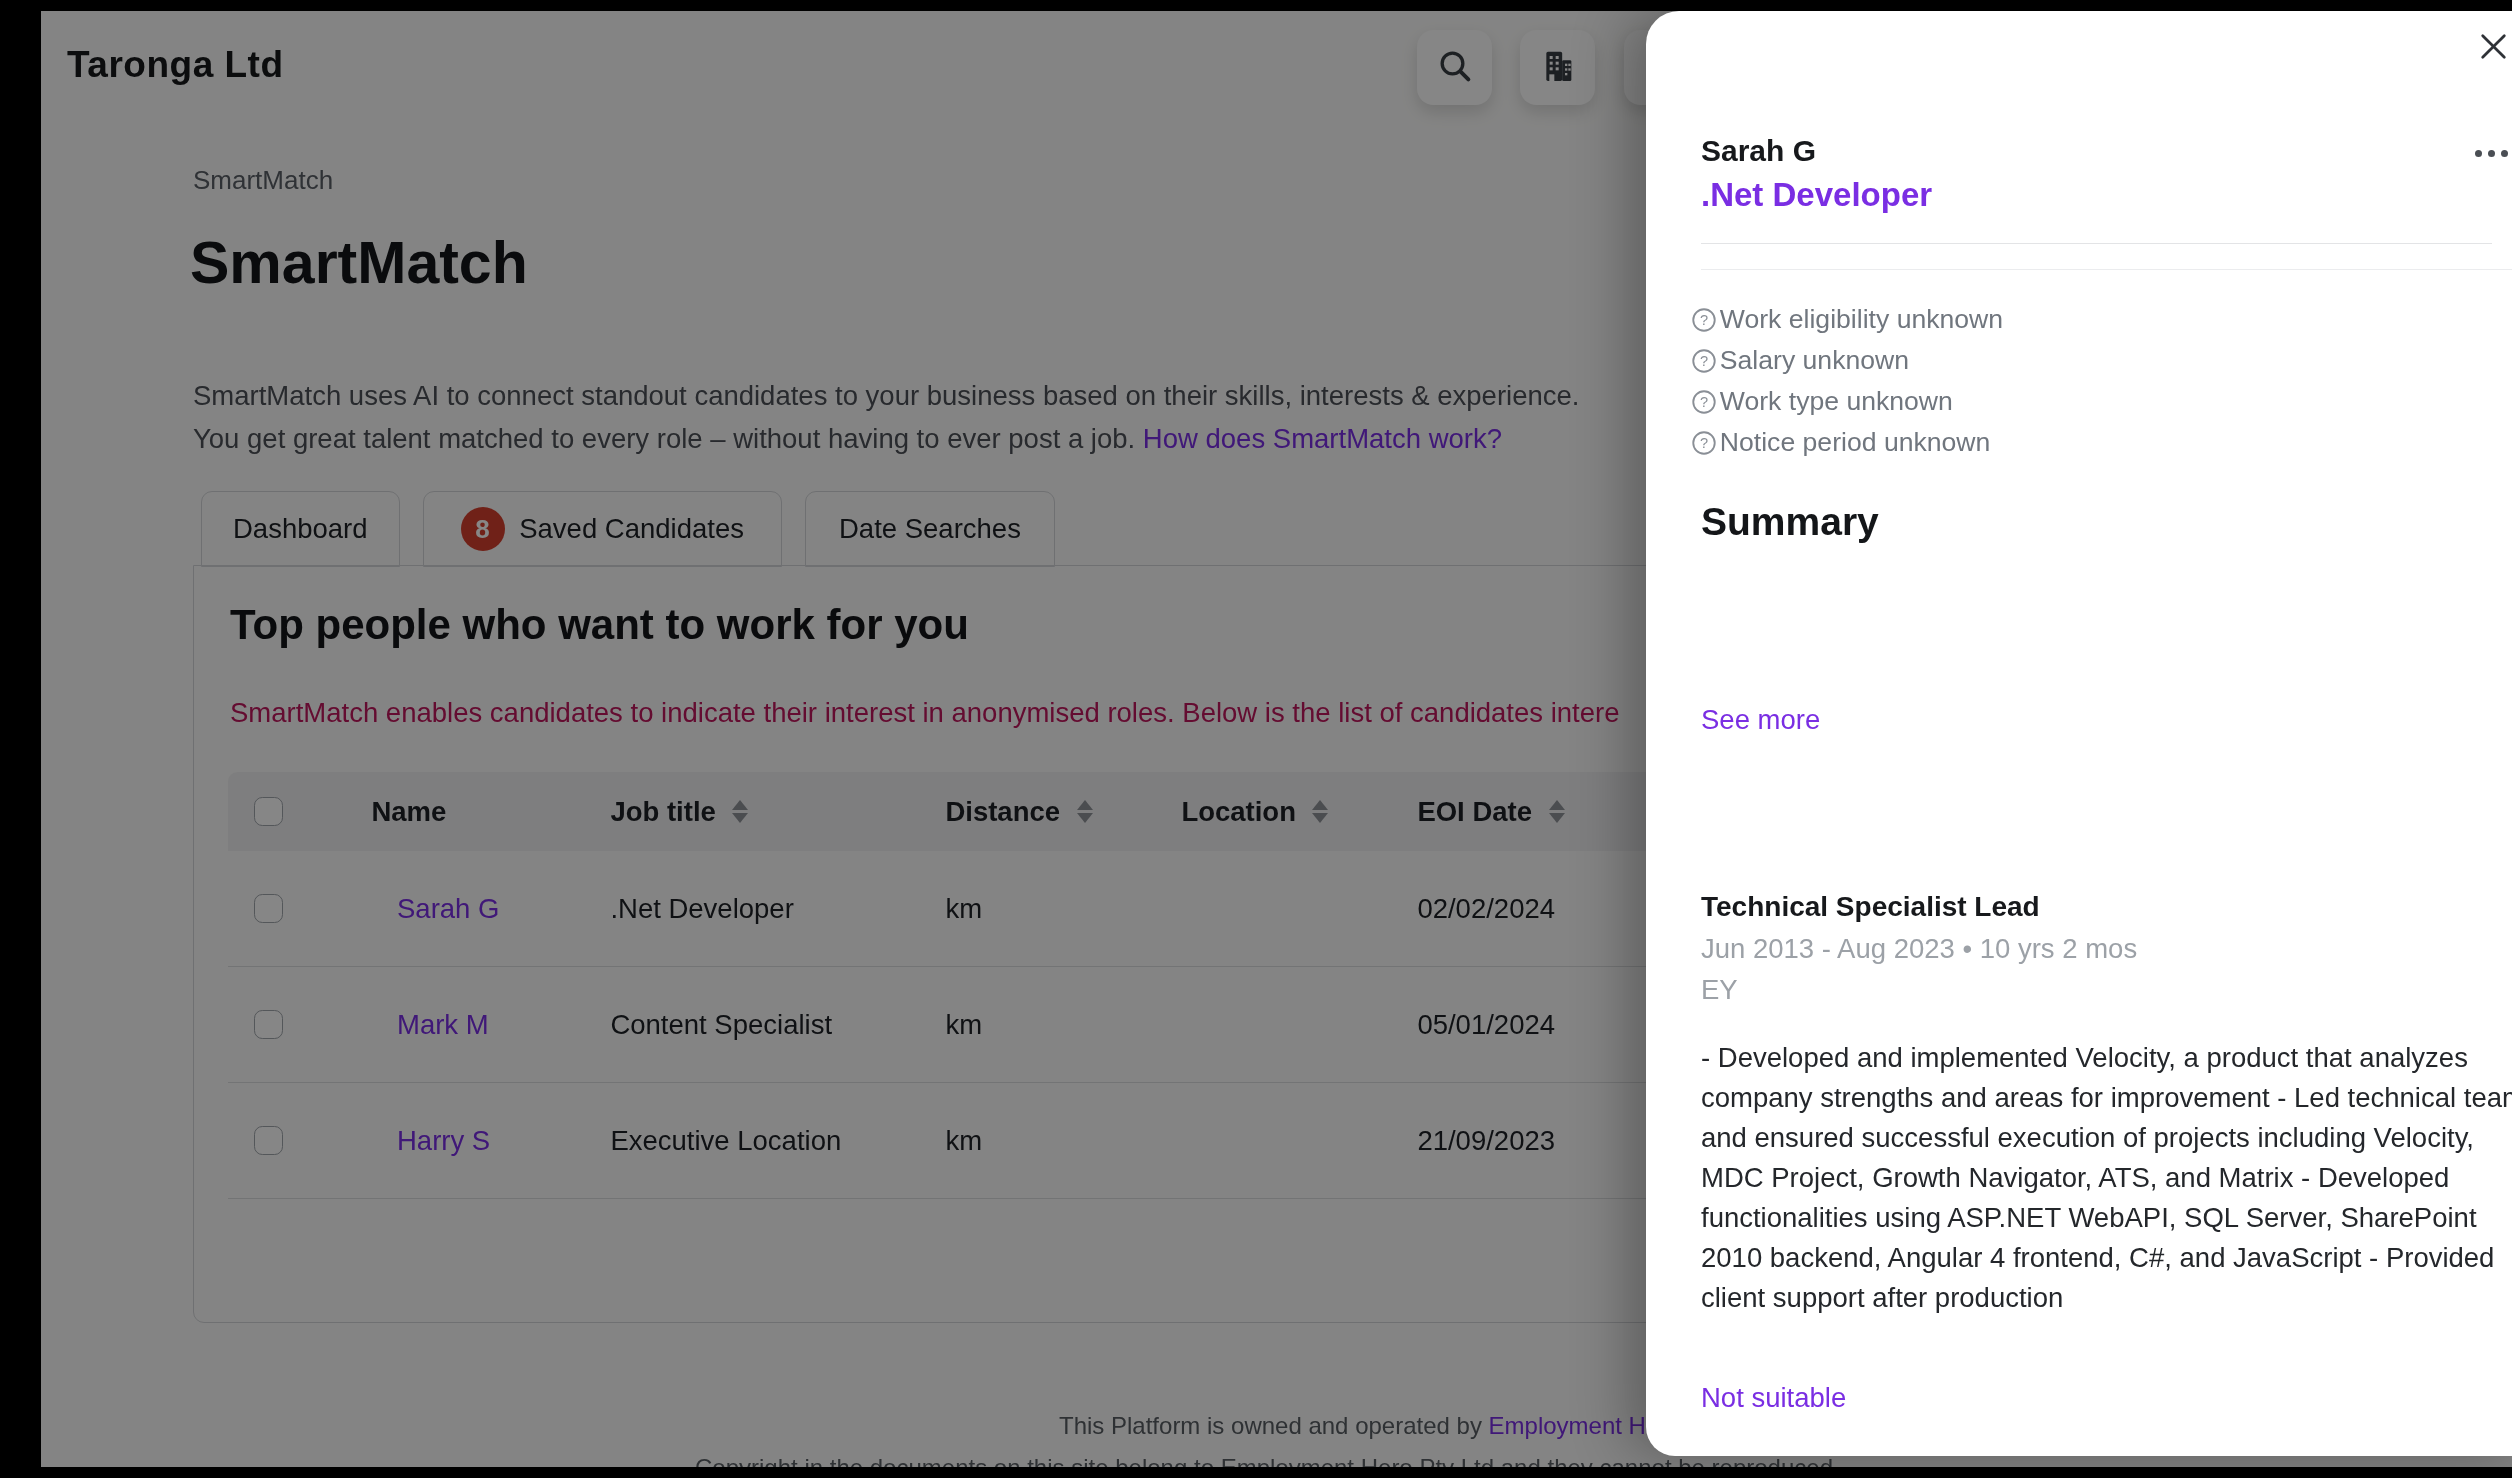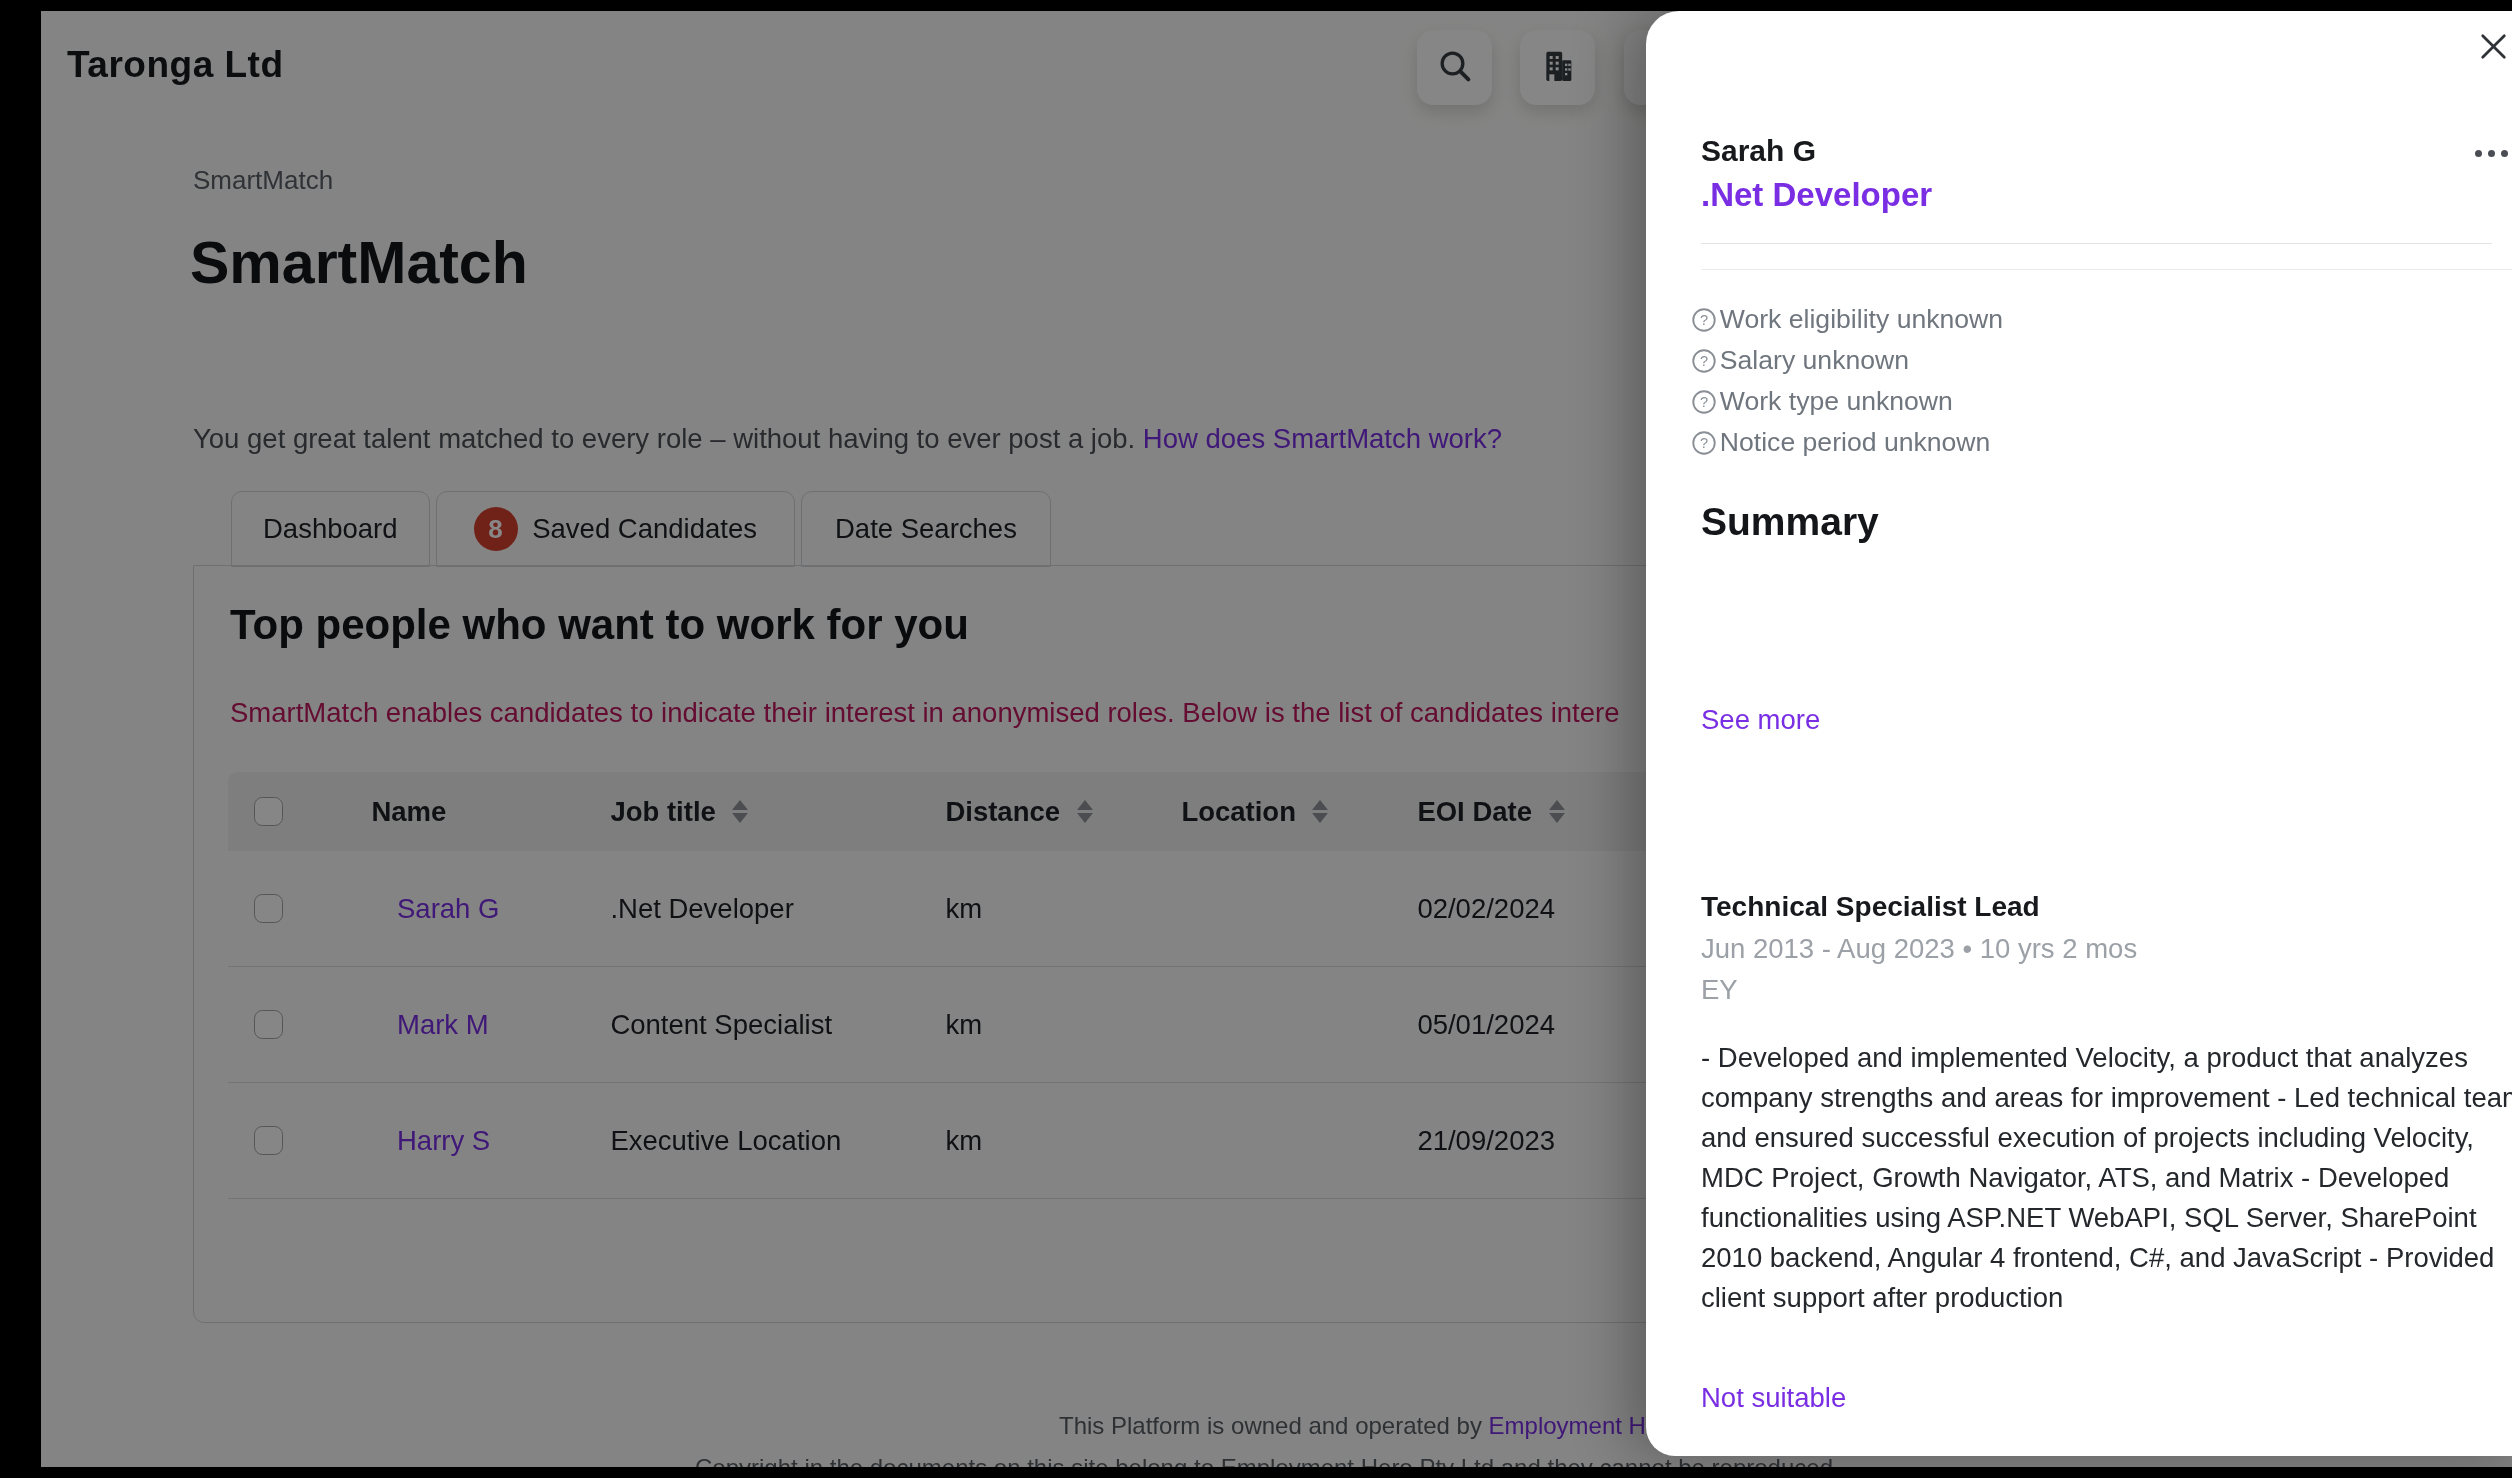--- a/index.html
+++ b/index.html
@@ -11,21 +11,21 @@
   
   .company { left:26px; top:33px; font-size:37px; font-weight:800; color:#17191C; letter-spacing:0.5px; }
   .hbtn { top:19px; width:75px; height:75px; background:#FDFDFD; border-radius:16.5px;
           box-shadow:0 7.3px 16.5px rgba(0,0,0,.14); display:flex; align-items:center; justify-content:center; }
   .hbtn svg { width:40px; height:40px; }
   .breadcrumb { left:152px; top:154px; font-size:26px; color:#5A5F66; }
   .h1 { left:149px; top:218px; font-size:59px; font-weight:800; color:#141619; }
   .desc { left:152px; top:363px; font-size:27.5px; line-height:43px; color:#4C5057; width:1577px; }
   .link { color:#7A2EE3; text-decoration:none; cursor:pointer; }
 
-  .tabs { left:166px; top:480px; display:flex; gap:6px; align-items:flex-end; z-index:2;padding-left:24px; }
+  .tabs { left:136px; top:480px; display:flex; gap:23px; align-items:flex-end; z-index:2;padding-left:24px; }
   .tab { height:76px; display:flex; align-items:center; border:1.4px solid #D2D4D8;
          border-radius:11px 11px 0 0; font-size:27.5px; color:#1E2126; background:transparent; }
   .tab.active { color:#7A2EE3; background:#FAFAF9; border-bottom-color:transparent; margin-bottom:-1.8px; z-index:3; }
   .badge { width:44px; height:44px; border-radius:50%; background:#D43F2E; color:#fff; font-size:26px;
            font-weight:700; display:flex; align-items:center; justify-content:center; margin-right:14.7px; }
 
   .card { left:152px; top:554px; width:2090px; height:758px; border:1.4px solid #D2D4D8;
           border-radius:0 11px 11px 11px; }
   .h2 { left:36px; top:35px; font-size:42px; font-weight:800; color:#141619; }
   .cardsub { left:36px; top:131px; font-size:27.5px; color:#be185d; width:2017px; white-space:nowrap; }
@@ -106,21 +106,21 @@
             <rect x="18.2" y="13.4" width="1.4" height="1.4" fill="#fff"></rect>
           <rect x="16.2" y="16.2" width="1.4" height="1.4" fill="#fff"></rect>
         </svg>
       </span>
     </div>
     <div class="abs hbtn" style="left:1583px"></div>
 
     <div class="abs breadcrumb">SmartMatch</div>
     <div class="abs h1">SmartMatch</div>
     <div class="abs desc">
-      <br>
+      <span>SmartMatch uses AI to connect standout candidates to your business based on their skills, interests &amp; experience.</span><br>
       <span>You get great talent matched to every role – without having to ever post a job.</span>
       <a class="link">How does SmartMatch work?</a>
     </div>
 
     <div class="abs tabs">
       <div class="tab" style="padding:0 31px">
         <span>Dashboard</span>
       </div>
       <div class="tab" style="padding:0 37px">
         <span class="badge">8</span>

